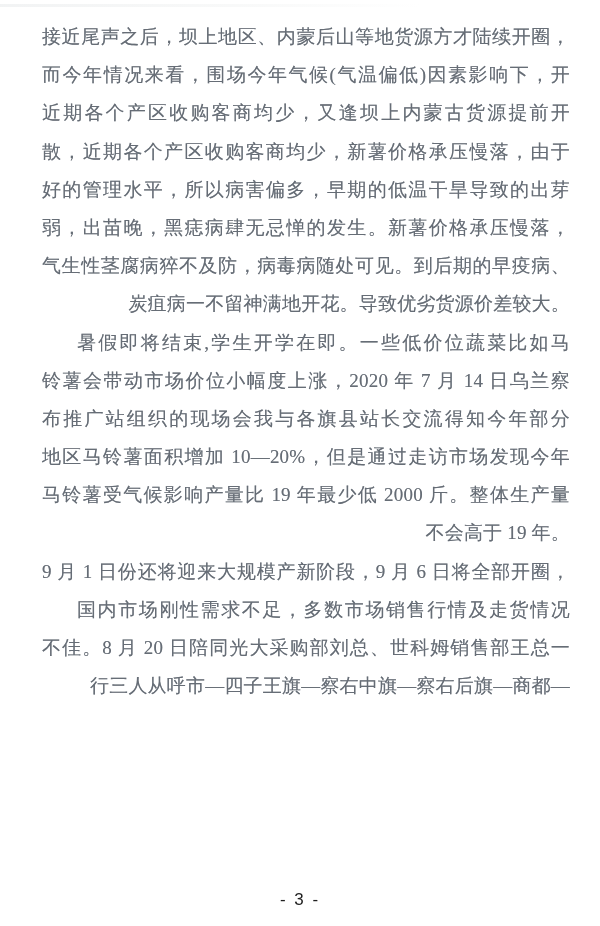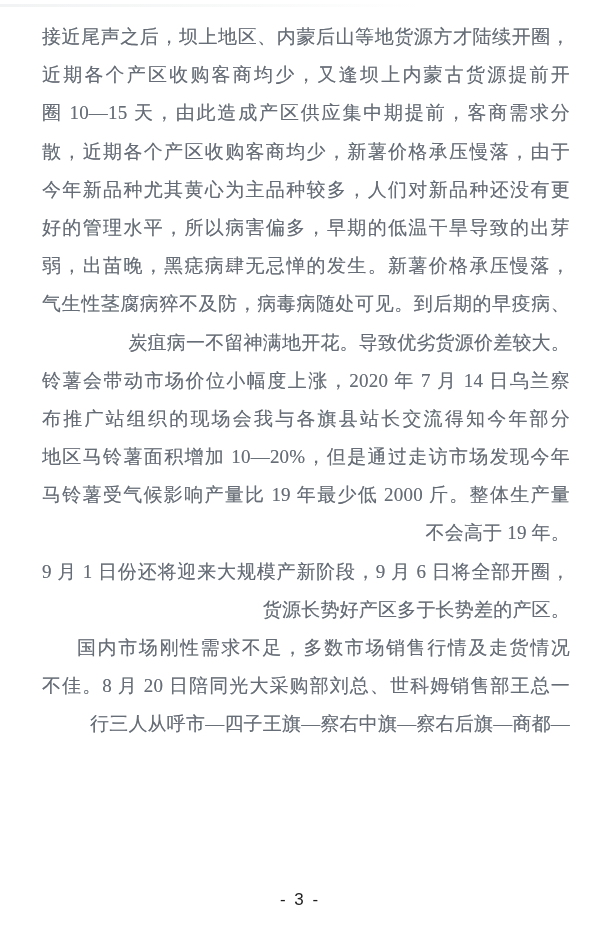--- a/index.html
+++ b/index.html
@@ -62,33 +62,32 @@
     color: var(--footer-ink);
   }
 </style>
 </head>
 <body>
 
 <div class="page">
   <div class="scan-artifact"></div>
   <div class="text-block">
       <div class="line jfull">接近尾声之后，坝上地区、内蒙后山等地货源方才陆续开圈，</div>
+      <div class="line jfull">而今年情况来看，围场今年气候(气温偏低)因素影响下，开</div>
       <div class="line jfull">近期各个产区收购客商均少，又逢坝上内蒙古货源提前开</div>
-      <div class="line jfull">圈 10—15 天，由此造成产区供应集中期提前，客商需求分</div>
       <div class="line jfull">散，近期各个产区收购客商均少，新薯价格承压慢落，由于</div>
-      <div class="line jfull">今年新品种尤其黄心为主品种较多，人们对新品种还没有更</div>
       <div class="line jfull">好的管理水平，所以病害偏多，早期的低温干旱导致的出芽</div>
       <div class="line jfull">弱，出苗晚，黑痣病肆无忌惮的发生。新薯价格承压慢落，</div>
       <div class="line jfull">气生性茎腐病猝不及防，病毒病随处可见。到后期的早疫病、</div>
       <div class="line">炭疽病一不留神满地开花。导致优劣货源价差较大。</div>
+      <div class="line jfull indent">暑假即将结束,学生开学在即。一些低价位蔬菜比如马</div>
       <div class="line jfull">铃薯会带动市场价位小幅度上涨，2020 年 7 月 14 日乌兰察</div>
       <div class="line jfull">布推广站组织的现场会我与各旗县站长交流得知今年部分</div>
       <div class="line jfull">地区马铃薯面积增加 10—20%，但是通过走访市场发现今年</div>
       <div class="line jfull">马铃薯受气候影响产量比 19 年最少低 2000 斤。整体生产量</div>
       <div class="line">不会高于 19 年。</div>
       <div class="line jfull">9 月 1 日份还将迎来大规模产新阶段，9 月 6 日将全部开圈，</div>
-      <div class="line">货源长势好产区多于长势差的产区。</div>
       <div class="line jfull indent">国内市场刚性需求不足，多数市场销售行情及走货情况</div>
       <div class="line jfull">不佳。8 月 20 日陪同光大采购部刘总、世科姆销售部王总一</div>
       <div class="line">行三人从呼市—四子王旗—察右中旗—察右后旗—商都—</div>
     </div>
   <div class="footer">- 3 -</div>
 </div>
 
 </body></html>

